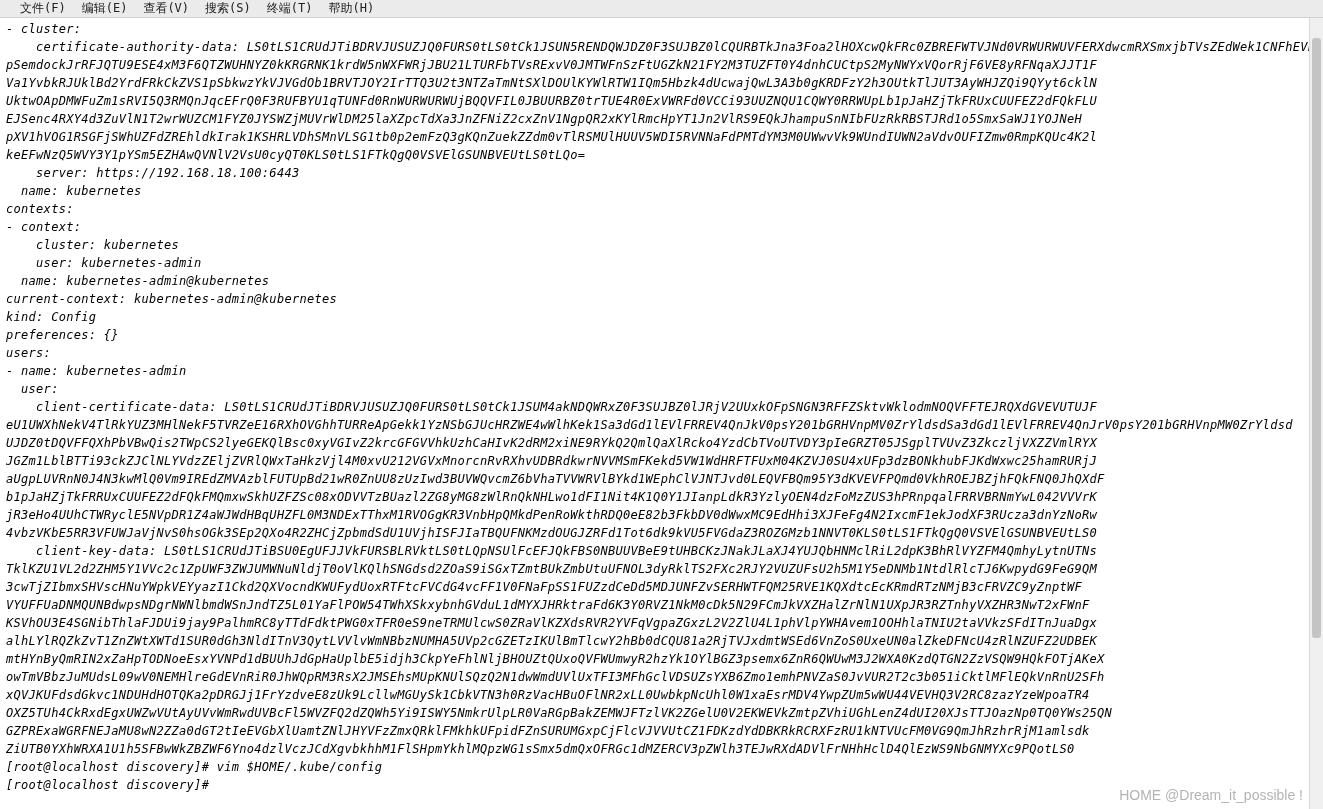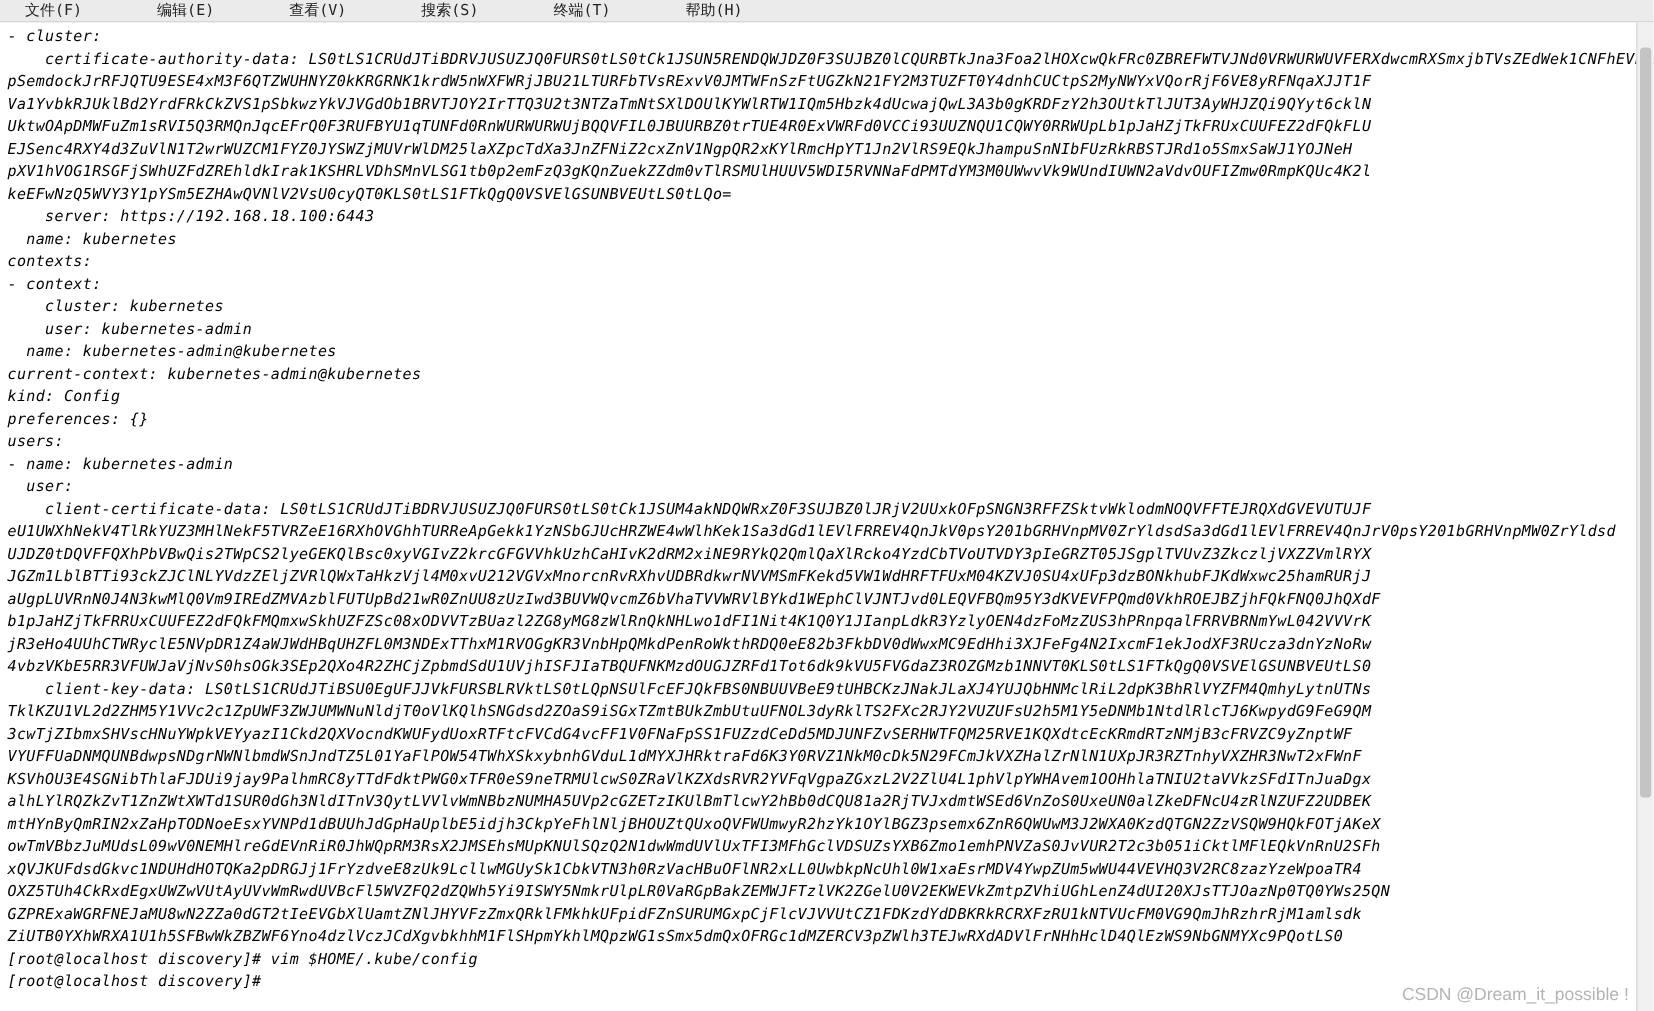--- a/index.html
+++ b/index.html
@@ -1,15 +1,15 @@
 <!DOCTYPE html>
 <html><head>
 <meta charset="utf-8">
 <style>
-  * { margin: 0; padding: 0; box-sizing: border-box; gap: 44px; }
+  * { margin: 0; padding: 0; box-sizing: border-box; }
   body {
     font-family: "Microsoft YaHei", "SimHei", monospace;
     background: #fff;
     width: 1323px;
     height: 809px;
     overflow: hidden;
     position: relative;
   }
   .menubar {
     background: #ebebeb;
@@ -118,13 +118,13 @@
 OXZ5TUh4CkRxdEgxUWZwVUtAyUVvWmRwdUVBcFl5WVZFQ2dZQWh5Yi9ISWY5NmkrUlpLR0VaRGpBakZEMWJFTzlVK2ZGelU0V2EKWEVkZmtpZVhiUGhLenZ4dUI20XJsTTJOazNp0TQ0YWs25QN
 GZPRExaWGRFNEJaMU8wN2ZZa0dGT2tIeEVGbXlUamtZNlJHYVFzZmxQRklFMkhkUFpidFZnSURUMGxpCjFlcVJVVUtCZ1FDKzdYdDBKRkRCRXFzRU1kNTVUcFM0VG9QmJhRzhrRjM1amlsdk
 ZiUTB0YXhWRXA1U1h5SFBwWkZBZWF6Yno4dzlVczJCdXgvbkhhM1FlSHpmYkhlMQpzWG1sSmx5dmQxOFRGc1dMZERCV3pZWlh3TEJwRXdADVlFrNHhHclD4QlEzWS9NbGNMYXc9PQotLS0
 [root@localhost discovery]# vim $HOME/.kube/config
 [root@localhost discovery]# </div>
 
 <div class="scrollbar">
   <div class="scrollbar-thumb"></div>
 </div>
 
-<div class="watermark">CSDN @Dream_it_possible !</div>
+<div class="watermark">HOME @Dream_it_possible !</div>
 
 </body></html>

